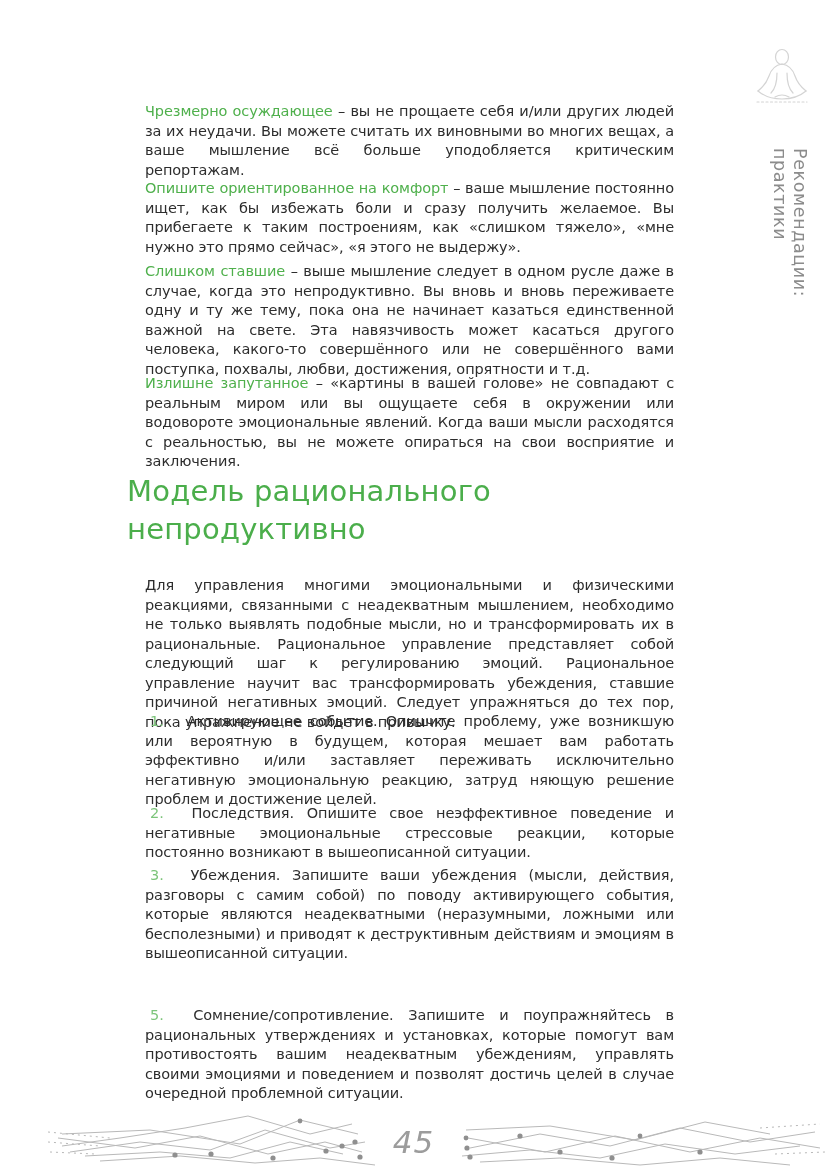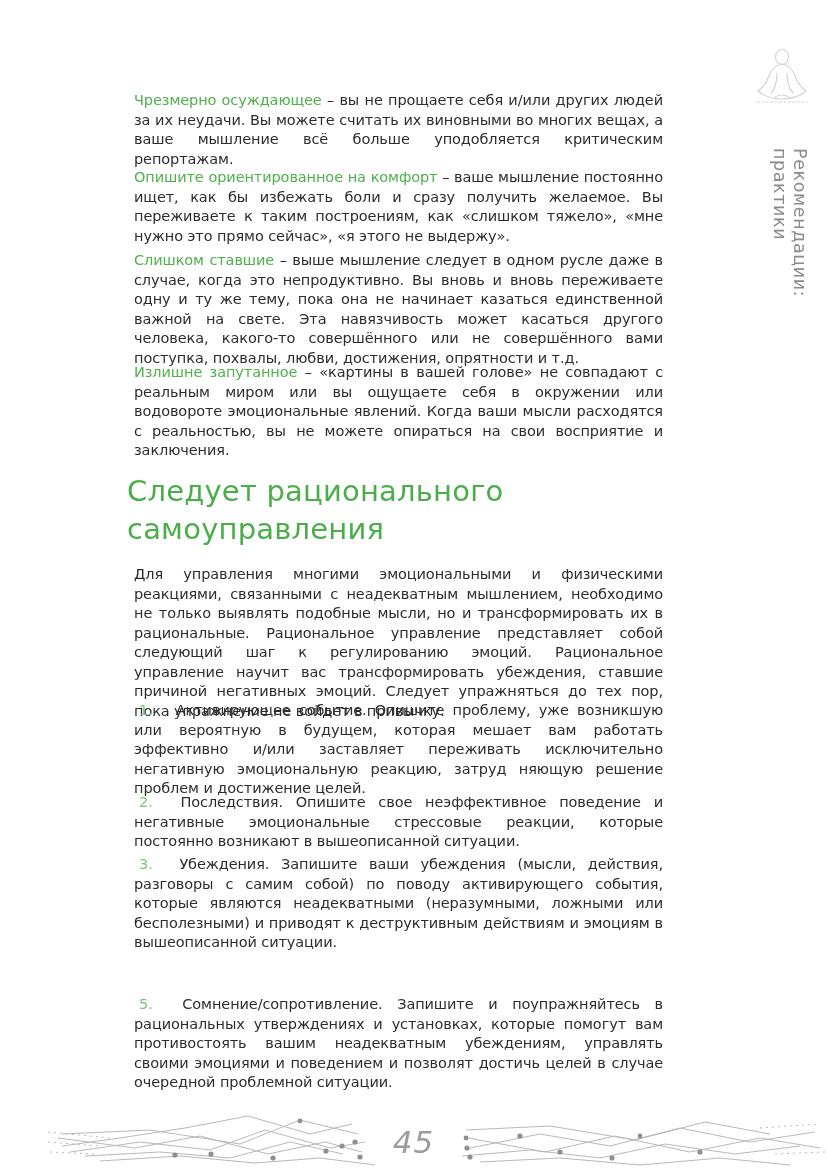--- a/index.html
+++ b/index.html
@@ -6,21 +6,21 @@
   body{
     width:827px;height:1170px;position:relative;overflow:hidden;
     background:#ffffff;
     font-family:"DejaVu Sans","Liberation Sans",sans-serif;
     color:#2d2d2d;
   }
   .page{position:absolute;inset:0;}
   .para{
     position:absolute;left:127px;width:529px;
     font-size:14.5px;line-height:19.5px;letter-spacing:-0.1px;
-    text-align:justify;margin:7px;
+    text-align:justify;margin:18px;
   }
   .term{color:#4fb04c;}
   .heading{
     position:absolute;left:127px;top:472px;width:470px;
     font-size:29px;line-height:38px;letter-spacing:0.2px;
     color:#4bae4b;font-weight:normal;margin:0;
   }
   .step{text-indent:5px;}
   .step .num{color:#7cc47a;margin-right:15px;}
   .sidebar-title{
@@ -55,32 +55,32 @@
   </svg>
 
   <div class="sidebar-title">Рекомендации: практики</div>
 
   <p class="para" style="top:84px">
     <span class="term">Чрезмерно осуждающее</span>
     <span>– вы не прощаете себя и/или других людей за их неудачи. Вы можете считать их виновными во многих вещах, а ваше мышление всё больше уподобляется критическим репортажам.</span>
   </p>
   <p class="para" style="top:161px">
     <span class="term">Опишите ориентированное на комфорт</span>
-    <span>– ваше мышление постоянно ищет, как бы избежать боли и сразу получить желаемое. Вы переживаете к таким построениям, как «слишком тяжело», «мне нужно это прямо сейчас», «я этого не выдержу».</span>
+    <span>– ваше мышление постоянно ищет, как бы избежать боли и сразу получить желаемое. Вы прибегаете к таким построениям, как «слишком тяжело», «мне нужно это прямо сейчас», «я этого не выдержу».</span>
   </p>
   <p class="para" style="top:244px">
     <span class="term">Слишком ставшие</span>
     <span>– выше мышление следует в одном русле даже в случае, когда это непродуктивно. Вы вновь и вновь переживаете одну и ту же тему, пока она не начинает казаться единственной важной на свете. Эта навязчивость может касаться другого человека, какого-то совершённого или не совершённого вами поступка, похвалы, любви, достижения, опрятности и т.д.</span>
   </p>
   <p class="para" style="top:356px">
     <span class="term">Излишне запутанное</span>
     <span>– «картины в вашей голове» не совпадают с реальным миром или вы ощущаете себя в окружении или водовороте эмоциональные явлений. Когда ваши мысли расходятся с реальностью, вы не можете опираться на свои восприятие и заключения.</span>
   </p>
 
-  <h1 class="heading">Следует рационального самоуправления</h1>
+  <h1 class="heading">Модель рационального непродуктивно</h1>
 
   <p class="para" style="top:558px">Для управления многими эмоциональными и физическими реакциями, связанными с неадекватным мышлением, необходимо не только выявлять подобные мысли, но и трансформировать их в рациональные. Рациональное управление представляет собой следующий шаг к регулированию эмоций. Рациональное управление научит вас трансформировать убеждения, ставшие причиной негативных эмоций. Следует упражняться до тех пор, пока упражнение не войдет в привычку.</p>
 
   <p class="para step" style="top:694px">
     <span class="num">1.</span>
     <span>Активирующее событие. Опишите проблему, уже возникшую или вероятную в будущем, которая мешает вам работать эффективно и/или заставляет переживать исключительно негативную эмоциональную реакцию, затруд няющую решение проблем и достижение целей.</span>
   </p>
   <p class="para step" style="top:786px">
     <span class="num">2.</span>
     <span>Последствия. Опишите свое неэффективное поведение и негативные эмоциональные стрессовые реакции, которые постоянно возникают в вышеописанной ситуации.</span>

